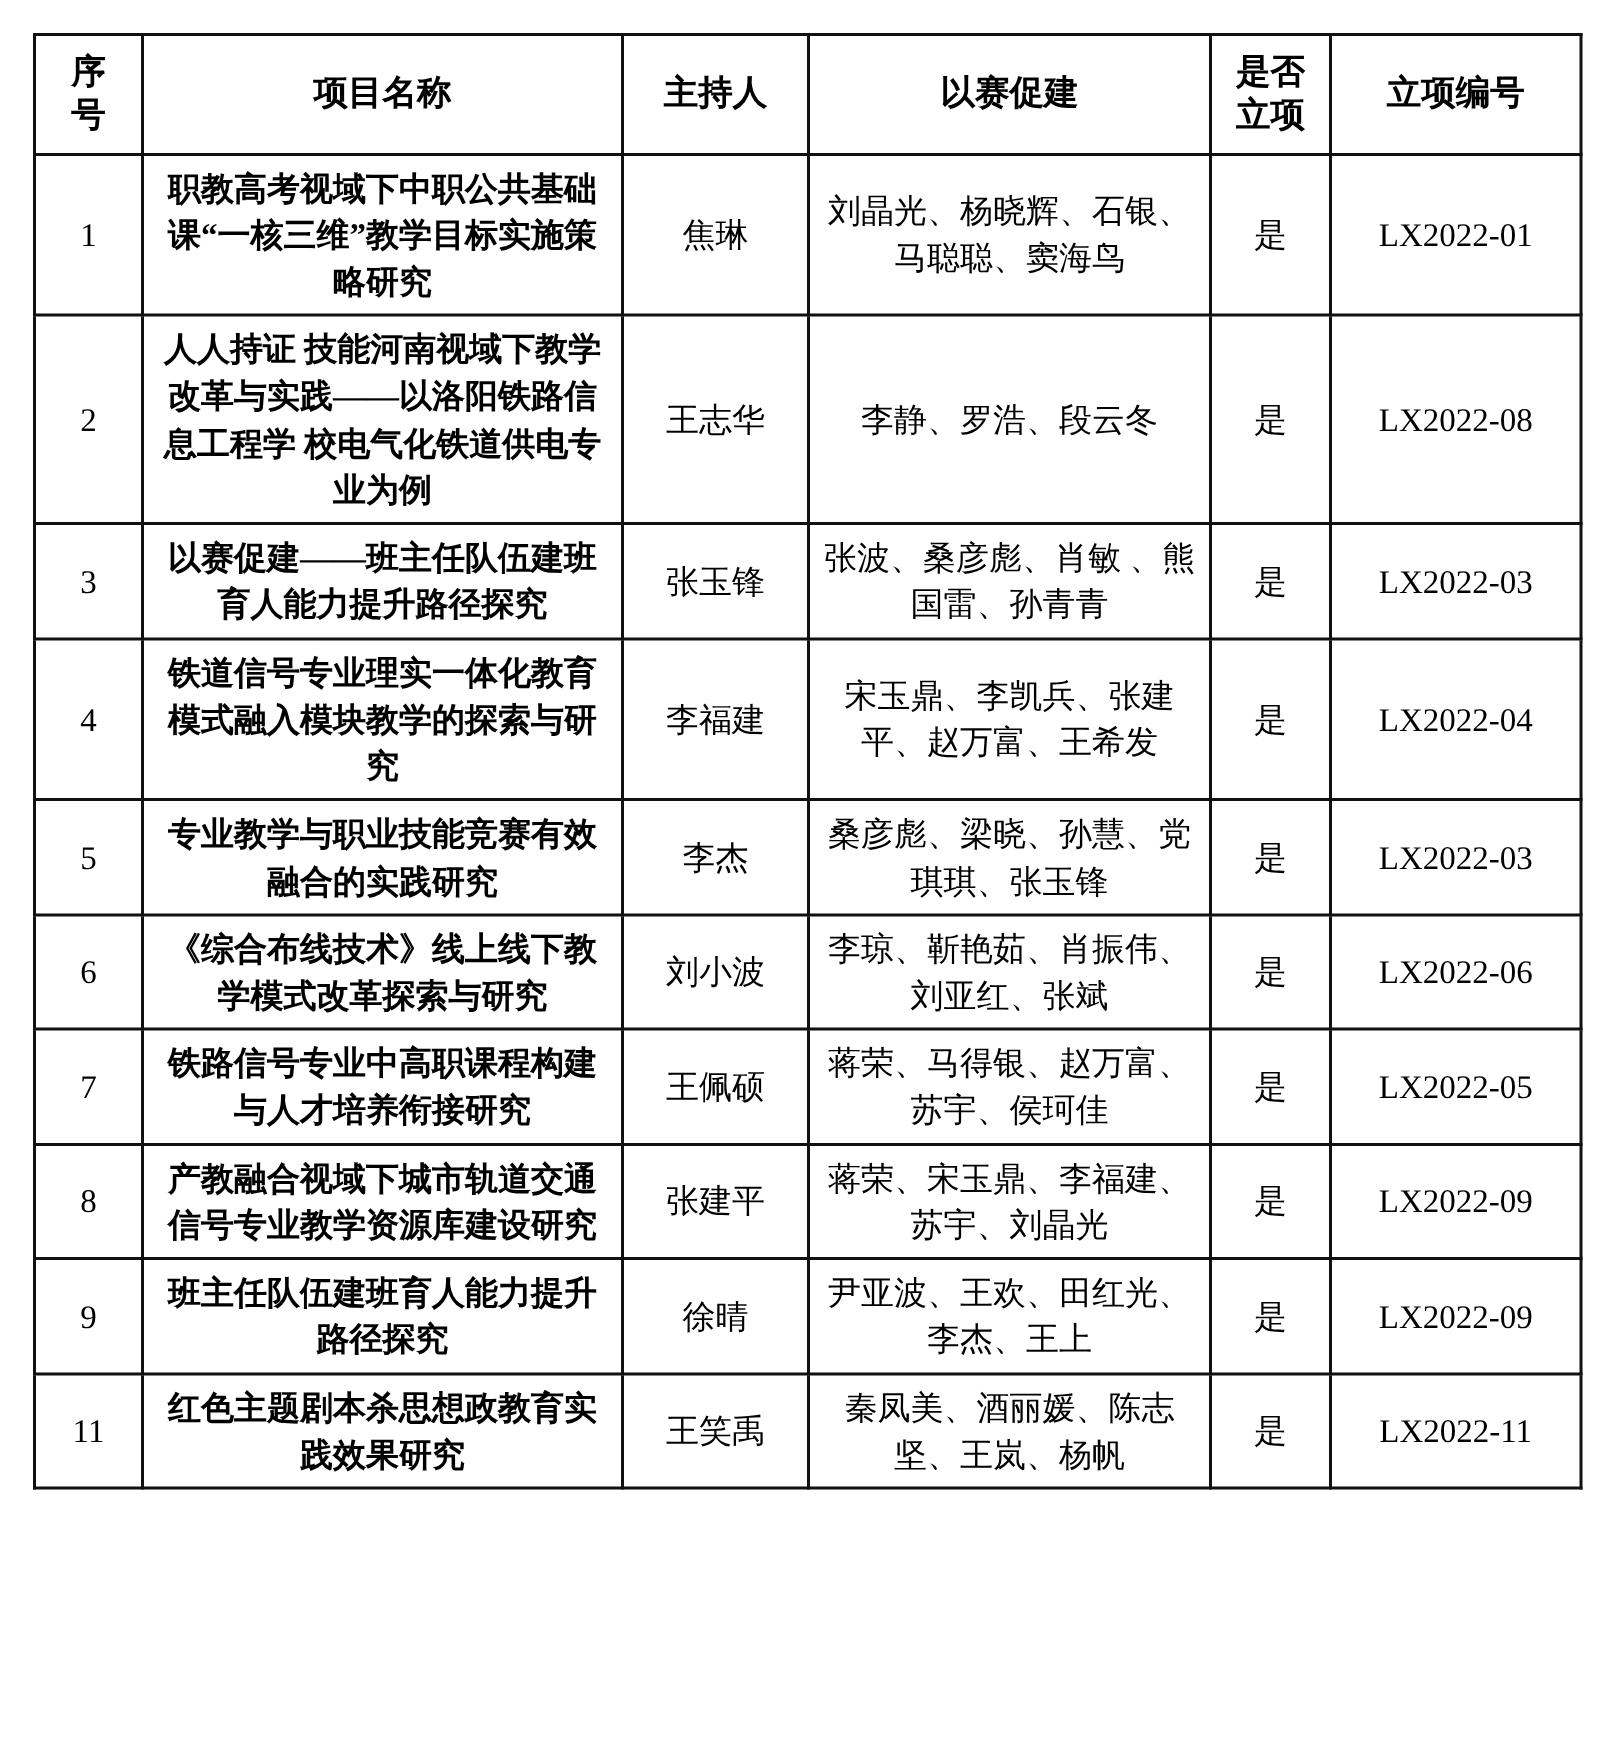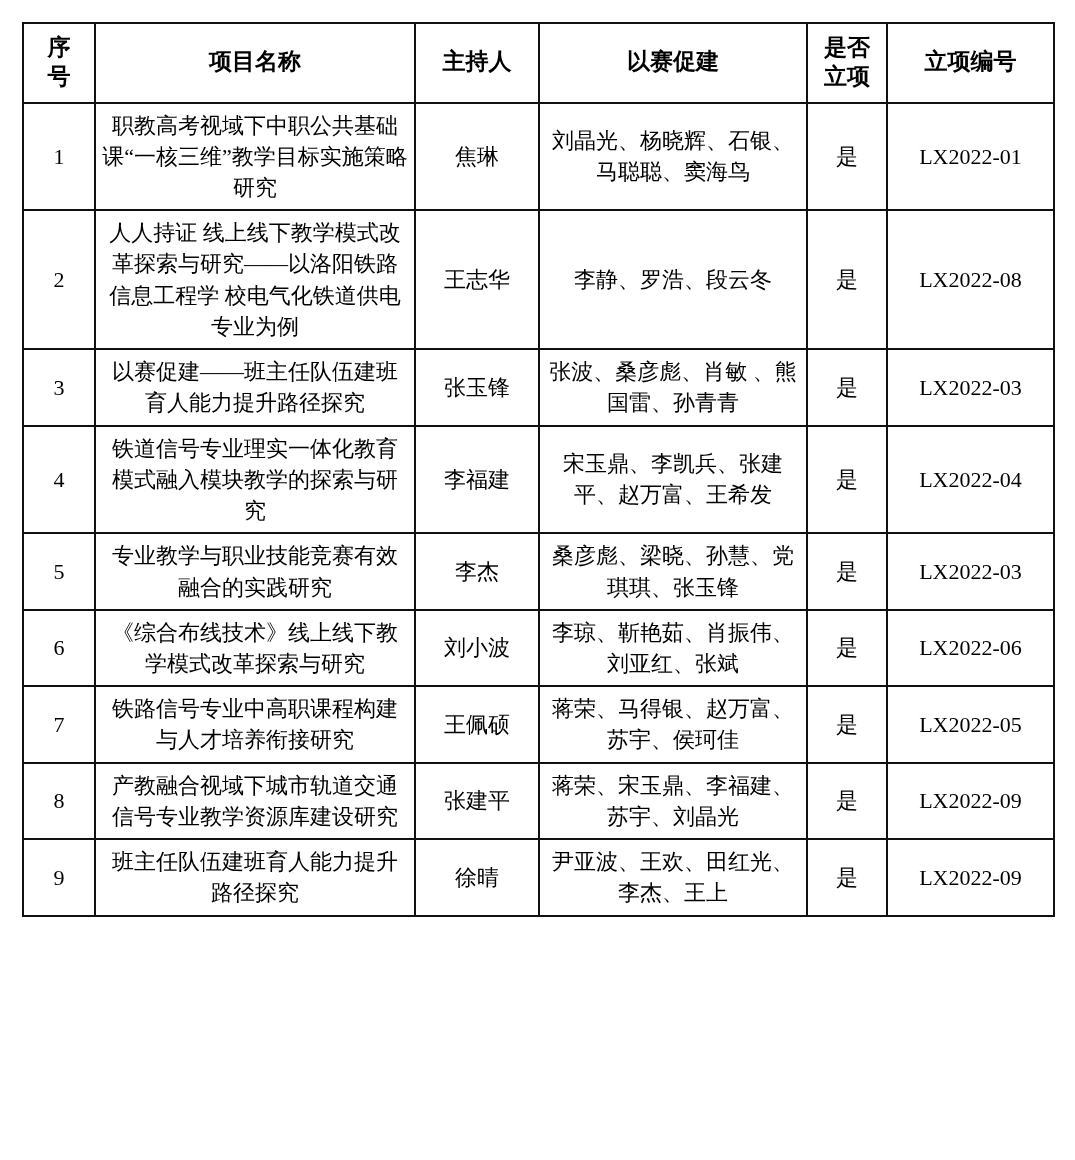--- a/index.html
+++ b/index.html
@@ -40,21 +40,21 @@
   }
   
   col.c-seq   { width: 72px; }
   col.c-name  { width: 320px; }
   col.c-host  { width: 124px; }
   col.c-mem   { width: 268px; }
   col.c-appr  { width: 80px; }
   col.c-code  { width: 167px; }
 
   td.seq-cell  { font-size: 22px; }
-  td.name-cell { text-align: center; }
+  td.name-cell { text-align: center; font-weight: bold; }
   td.host-cell { font-size: 22px; white-space: nowrap; }
   td.mem-cell  { text-align: center; }
   td.appr-cell { font-size: 22px; }
   td.code-cell { font-size: 22px; white-space: nowrap; }
 
   .hdr-stack {
     display: block;
     line-height: 1.25;
   }
   .top-strip {
@@ -96,21 +96,21 @@
       <tr>
         <td class="seq-cell">1</td>
         <td class="name-cell">职教高考视域下中职公共基础课“一核三维”教学目标实施策略研究</td>
         <td class="host-cell">焦琳</td>
         <td class="mem-cell">刘晶光、杨晓辉、石银、马聪聪、窦海鸟</td>
         <td class="appr-cell">是</td>
         <td class="code-cell">LX2022-01</td>
       </tr>
       <tr>
         <td class="seq-cell">2</td>
-        <td class="name-cell">人人持证 线上线下教学模式改革探索与研究——以洛阳铁路信息工程学 校电气化铁道供电专业为例</td>
+        <td class="name-cell">人人持证 技能河南视域下教学改革与实践——以洛阳铁路信息工程学 校电气化铁道供电专业为例</td>
         <td class="host-cell">王志华</td>
         <td class="mem-cell">李静、罗浩、段云冬</td>
         <td class="appr-cell">是</td>
         <td class="code-cell">LX2022-08</td>
       </tr>
       <tr>
         <td class="seq-cell">3</td>
         <td class="name-cell">以赛促建——班主任队伍建班育人能力提升路径探究</td>
         <td class="host-cell">张玉锋</td>
         <td class="mem-cell">张波、桑彦彪、肖敏 、熊国雷、孙青青</td>
@@ -158,15 +158,23 @@
         <td class="code-cell">LX2022-09</td>
       </tr>
       <tr>
         <td class="seq-cell">9</td>
         <td class="name-cell">班主任队伍建班育人能力提升路径探究</td>
         <td class="host-cell">徐晴</td>
         <td class="mem-cell">尹亚波、王欢、田红光、李杰、王上</td>
         <td class="appr-cell">是</td>
         <td class="code-cell">LX2022-09</td>
       </tr>
+      <tr>
+        <td class="seq-cell">11</td>
+        <td class="name-cell">红色主题剧本杀思想政教育实践效果研究</td>
+        <td class="host-cell">王笑禹</td>
+        <td class="mem-cell">秦凤美、酒丽媛、陈志坚、王岚、杨帆</td>
+        <td class="appr-cell">是</td>
+        <td class="code-cell">LX2022-11</td>
+      </tr>
     </tbody>
   </table>
 </div>
 
 </body></html>

